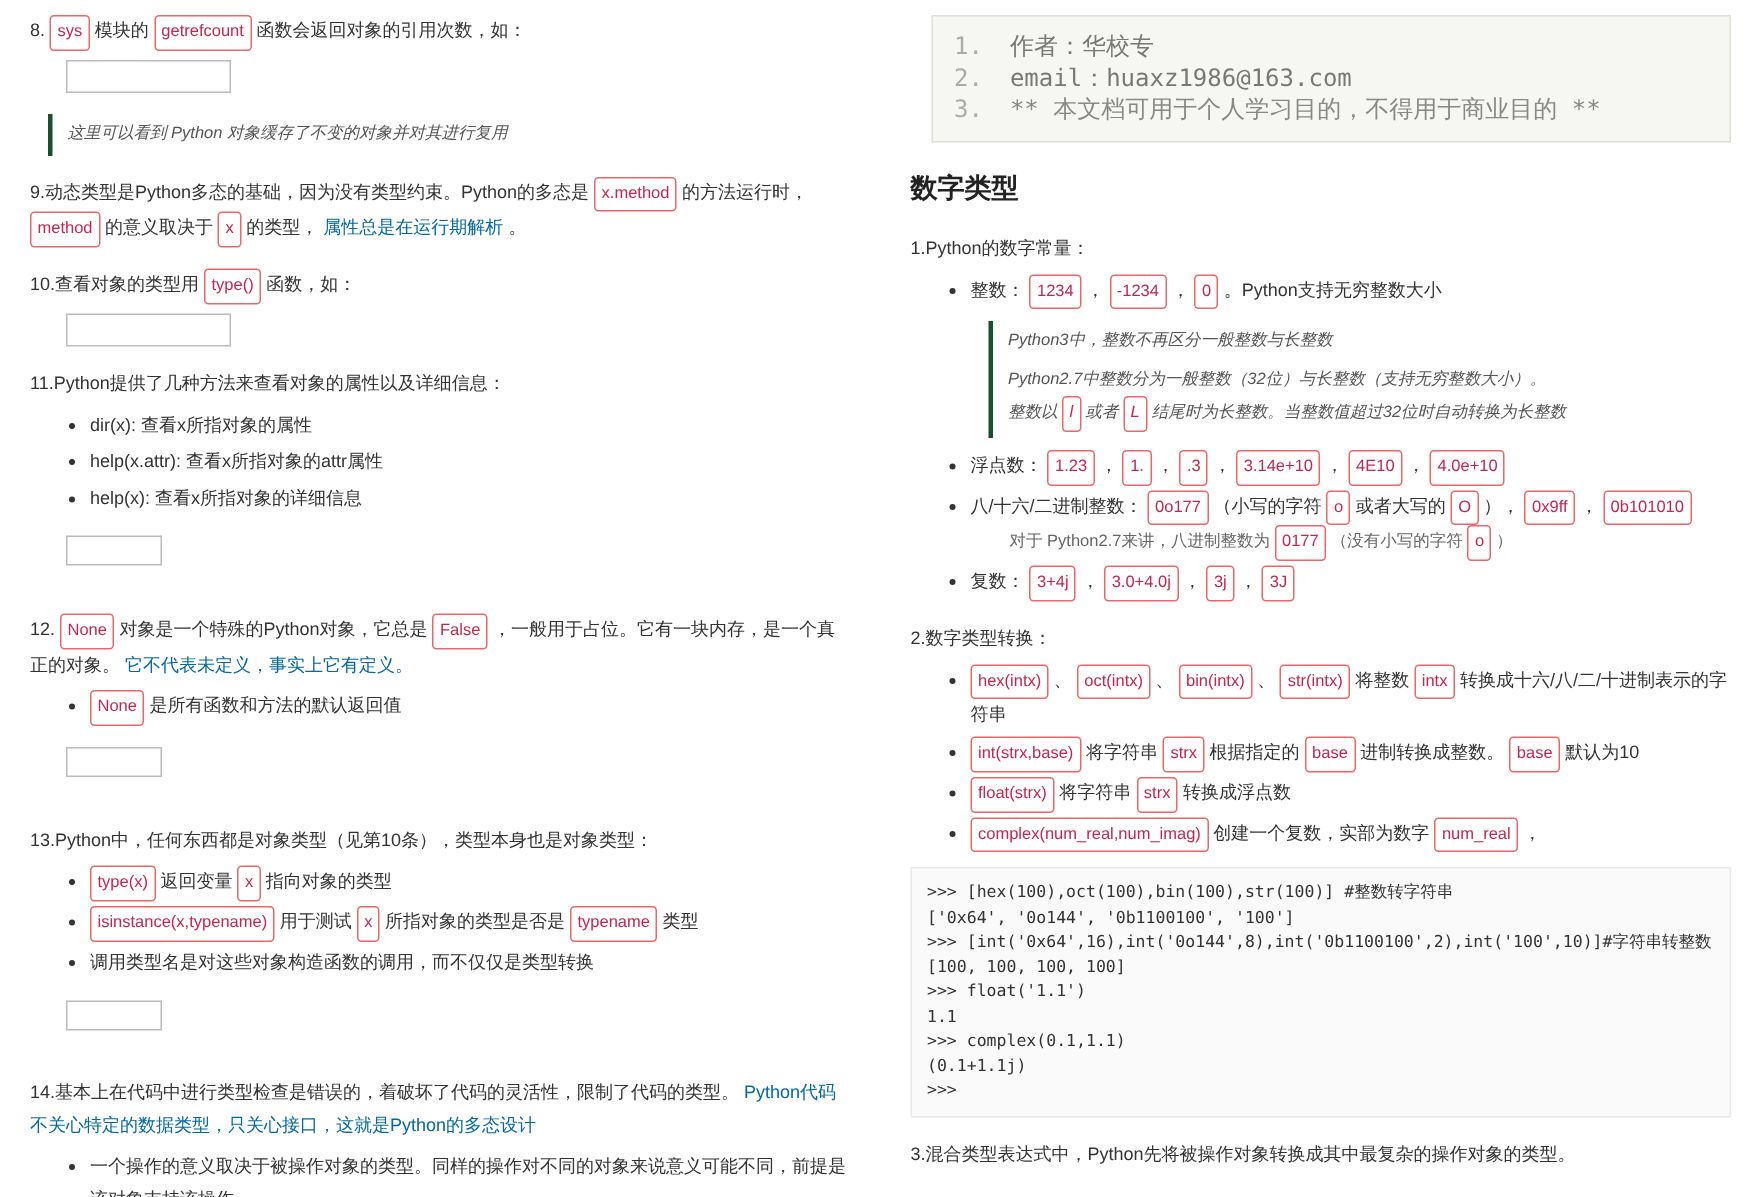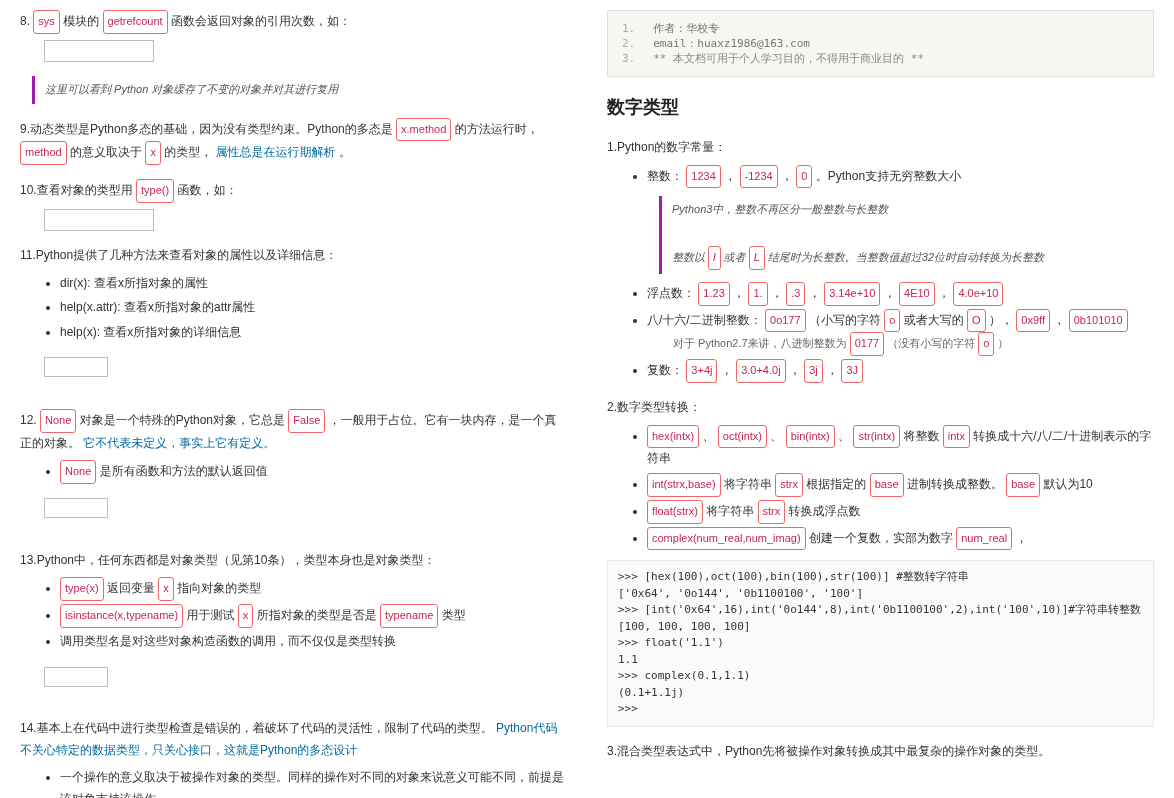--- a/index.html
+++ b/index.html
@@ -3,27 +3,27 @@
 <meta charset="utf-8">
 <style>
 * { margin:0; padding:0; box-sizing:border-box; }
 body { font-family:"Helvetica Neue",Arial,sans-serif; font-size:12px; color:#333; background:#fff; }
 .page { display:flex; gap:0; }
 .col { flex:1; padding:10px 20px; }
 .col-left { border-right:0; }
 code, .code { font-family:Liberation Sans, sans-serif; font-size:11px; background:#fff; border:1px solid #e66; color:#c7254e; padding:1px 4px; border-radius:3px; display:inline-block; }
 .p8,.p9,.p10,.p12,.p13,.p14,.p15,.sec,.sec p { line-height:1.8; }
 .red { color:#0369a1; }
-.bq { border-left:3px solid #a21caf; padding:4px 10px; margin:8px 0 8px 12px; font-style:italic; font-size:11px; color:#555; }
+.bq { border-left:3px solid #14532d; padding:4px 10px; margin:8px 0 8px 12px; font-style:italic; font-size:11px; color:#555; }
 .ibox { width:110px; height:22px; border:1px solid #bbb; margin:6px 0 14px 24px; }
 .ibox-s { width:64px; height:20px; border:1px solid #bbb; display:inline-block; margin:4px 0 10px 24px; }
 ul { list-style:disc; padding-left:40px; margin:6px 0 10px 0; }
 li { margin:3px 0; line-height:1.8; }
 h2 { font-size:18px; font-weight:600; margin:18px 0 18px 0; color:#222; }
-.pre-header { background:#f6f6f2; border:1px solid #e0e0d8; padding:10px 14px; font-family:Consolas,monospace; font-size:11px; color:#777; margin-bottom:10px; }
+.pre-header { background:#f6f6f2; border:1px solid #e0e0d8; padding:10px 14px; font-family:Consolas,monospace; font-size:16px; color:#777; margin-bottom:10px;margin-left:14px; }
 .pre-header .ln { color:#aaa; margin-right:18px; }
 .pre-header .star { color:#888; }
 .pre-code { background:#fafafa; border:1px solid #e8e8e8; padding:8px 10px; font-family:Consolas,monospace; font-size:11px; line-height:1.5; margin:8px 0 14px 0; white-space:pre; overflow:auto; }
 .sub { font-size:11px; color:#666; margin-left:26px; }
 .sec { margin-bottom:14px; }
 .gap { height:6px; }
 </style>
 </head>
 <body>
 
@@ -139,21 +139,21 @@
         <li>
           <span>整数：</span>
           <span class="code">1234</span> ，
           <span class="code">-1234</span> ，
           <span class="code">0</span>
           <span>。Python支持无穷整数大小</span>
           <div class="bq">
             <div>Python3中，整数不再区分一般整数与长整数</div>
             <div class="gap"></div>
             <div>
-              <br>
+              <span>Python2.7中整数分为一般整数（32位）与长整数（支持无穷整数大小）。</span><br>
               <span>整数以 </span>
               <span class="code">l</span>
               <span> 或者 </span>
               <span class="code">L</span>
               <span> 结尾时为长整数。当整数值超过32位时自动转换为长整数</span>
             </div>
           </div>
         </li>
         <li>
           <span>浮点数：</span>

